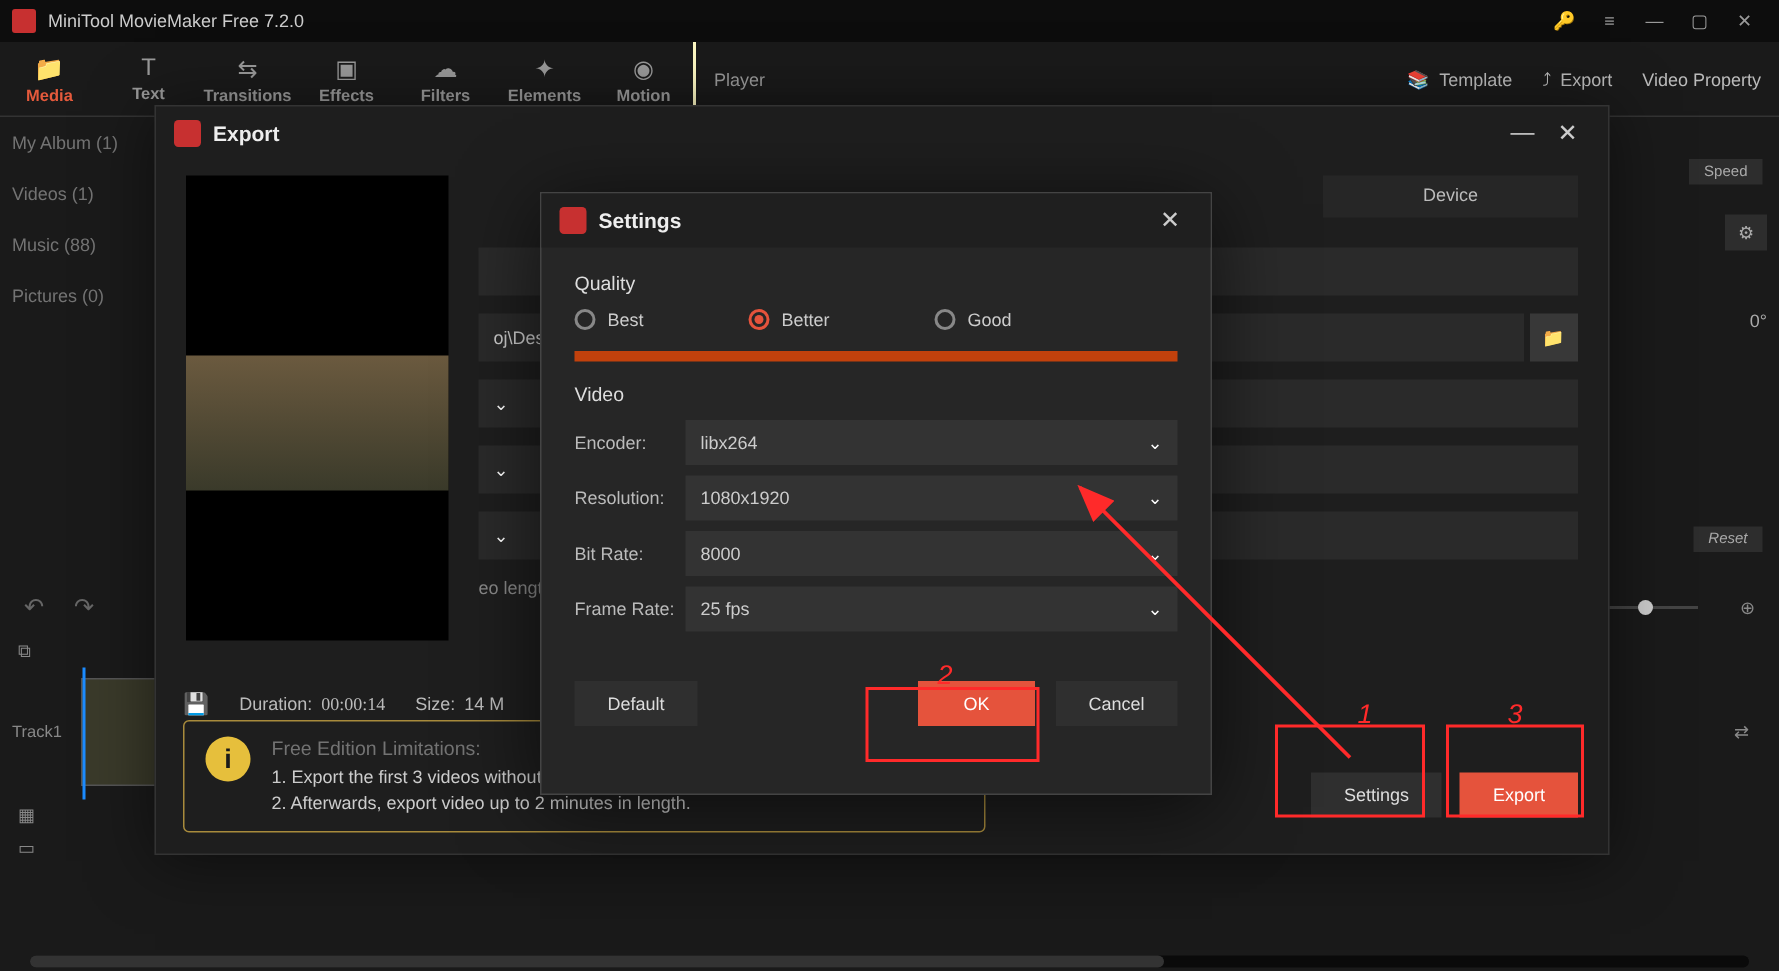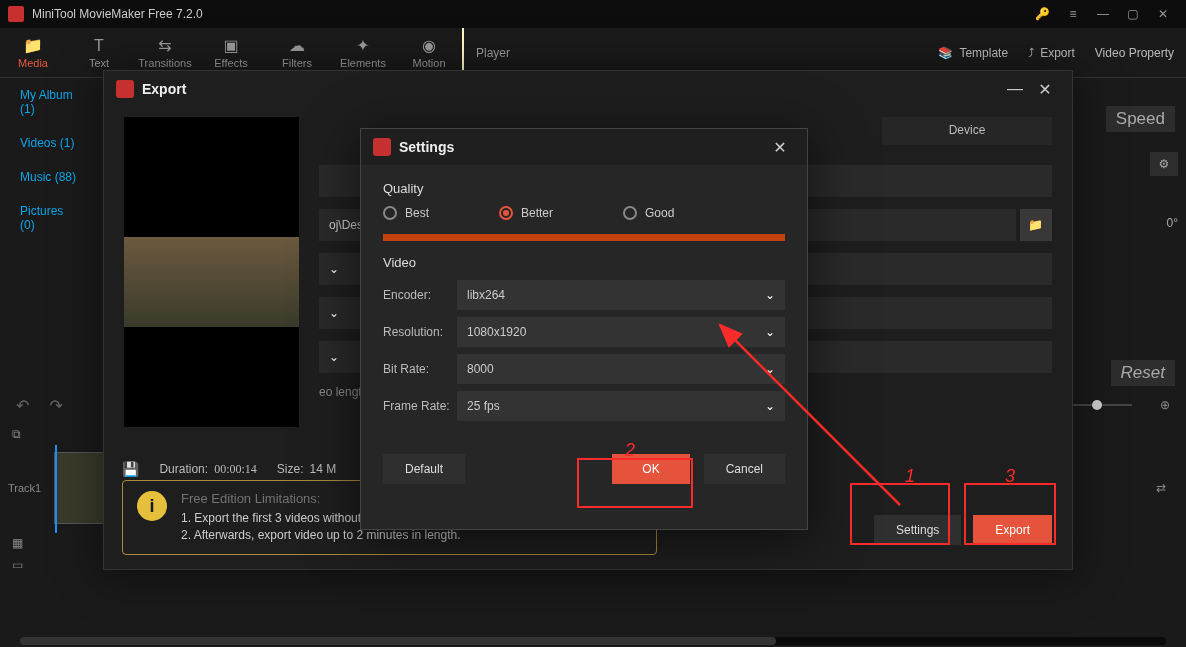--- a/index.html
+++ b/index.html
@@ -10,33 +10,33 @@
 .titlebar .logo { width: 16px; height: 16px; background: #c73030; border-radius: 2px; margin-right: 8px; }
 .titlebar .title { color: #ccc; font-size: 12px; flex: 1; }
 .titlebar .winbtn { width: 30px; height: 28px; display: flex; align-items: center; justify-content: center; color: #999; cursor: pointer; }
 .titlebar .key { color: #d4a017; }
 
 
 .tabrow { height: 50px; background: #1a1a1a; display: flex; align-items: center; border-bottom: 1px solid #333; }
 .tab { display: flex; flex-direction: column; align-items: center; justify-content: center; width: 66px; height: 50px; color: #999; cursor: pointer; }
 .tab.active { color: #e55a3c; }
 .tab .ticon { font-size: 16px; margin-bottom: 2px; }
-.tab .tlabel { font-size: 11px; }
+.tab .tlabel { font-size: 11px; font-weight: bold; }
 .rightpanel-head { flex: 1; display: flex; align-items: center; padding: 0 12px; border-left: 2px solid #fef9c3; height: 100%; }
 .rightpanel-head .spacer { flex: 1; }
 .rightbtn { display: flex; align-items: center; gap: 6px; color: #bbb; margin-left: 20px; cursor: pointer; font-size: 12px; }
 
 
 .sidebar-list { position: absolute; left: 0; top: 78px; width: 100px; }
-.sidebar-list .sitem { padding: 10px 20px; color: #0ea5e9; font-size: 12px; cursor: pointer; }
+.sidebar-list .sitem { padding: 10px 8px; color: #737373; font-size: 12px; cursor: pointer; }
 
 
 .propcol { position: absolute; right: 0; top: 78px; width: 110px; padding: 8px; }
 .propcol .pline { display: flex; justify-content: flex-end; align-items: center; margin: 20px 0; color: #aaa; }
-.propbtn { padding: 3px 10px; background: #2d2d2d; color: #aaa; font-size: 17px; margin: 0 3px; }
+.propbtn { padding: 3px 10px; background: #2d2d2d; color: #aaa; font-size: 10px; margin: 0 3px; }
 .iconbtn { width: 28px; height: 24px; background: #2d2d2d; display: flex; align-items: center; justify-content: center; }
 
 
 .timeline-area { position: absolute; left: 0; right: 0; top: 390px; bottom: 0; background: #1a1a1a; }
 .tl-toolbar { height: 30px; display: flex; align-items: center; padding: 0 16px; gap: 20px; }
 .tl-toolbar .arrow { color: #666; font-size: 16px; cursor: pointer; }
 .tl-track { display: flex; align-items: center; height: 80px; padding-left: 8px; }
 .tl-track .trklabel { width: 42px; font-size: 11px; color: #888; }
 .thumb { width: 250px; height: 72px; background: #3a3a2a; margin-left: 4px; border: 1px solid #555; position: relative; }
 .thumb::before { content:""; position:absolute; left:0; top:-8px; width:2px; height:88px; background:#1c8cff; }

